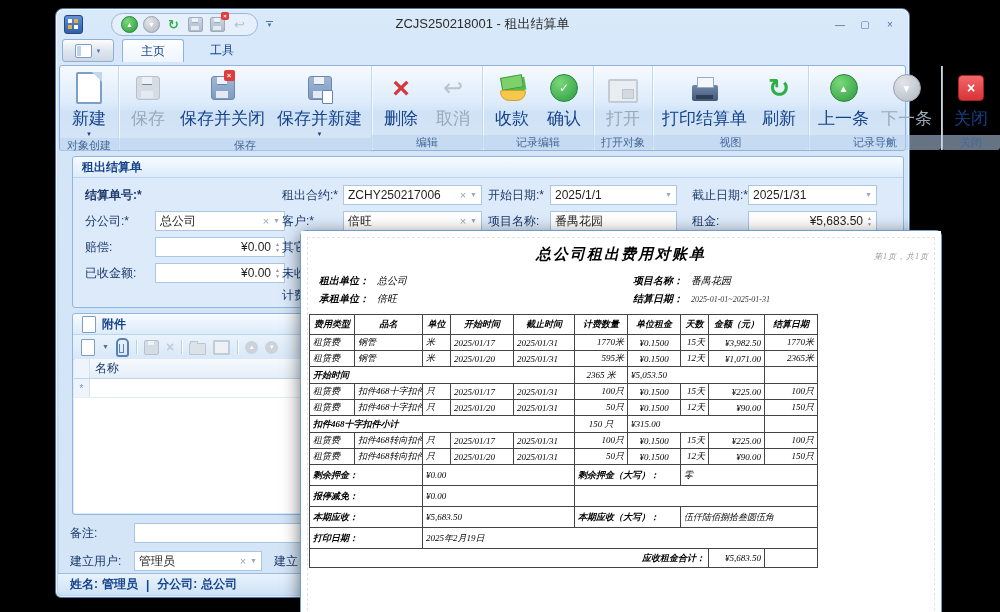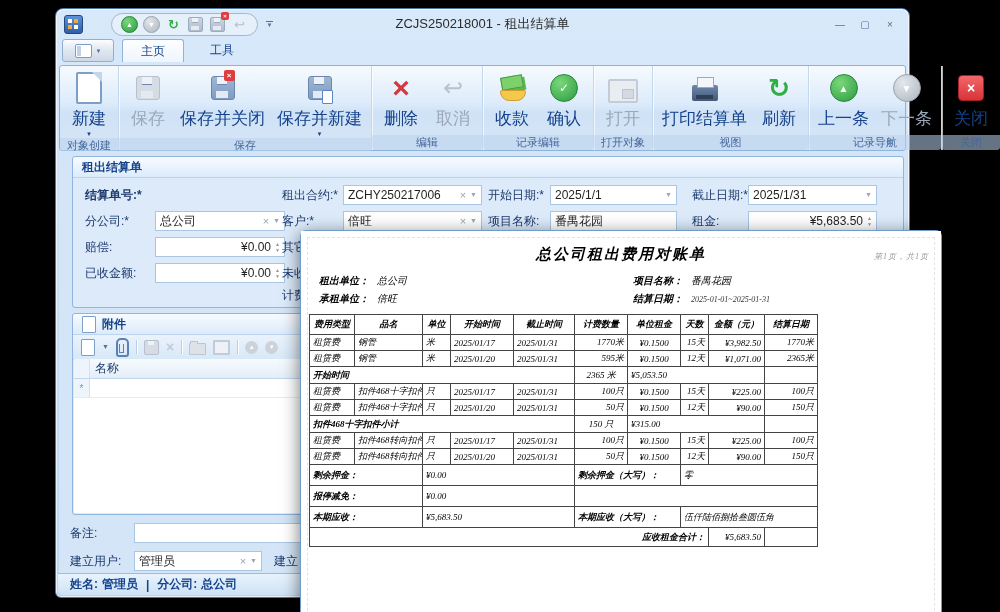--- a/index.html
+++ b/index.html
@@ -614,20 +614,24 @@
           <td class="lab al" colspan="2">报停减免：</td>
           <td class="al" colspan="3">¥0.00</td>
           <td colspan="5"></td>
         </tr>
         <tr class="sum">
           <td class="lab al" colspan="2">本期应收：</td>
           <td class="al" colspan="3">¥5,683.50</td>
           <td class="lab al" colspan="2">本期应收（大写）：</td>
           <td class="al" colspan="3">伍仟陆佰捌拾叁圆伍角</td>
         </tr>
+        <tr class="sum">
+          <td class="lab al" colspan="2">打印日期：</td>
+          <td class="al" colspan="8">2025年2月19日</td>
+        </tr>
         <tr class="tot">
           <td class="lab" colspan="8">应收租金合计：</td>
           <td class="ar">¥5,683.50</td>
           <td></td>
         </tr>
       </tbody>
         </table>
 
     </div>
   </div>

